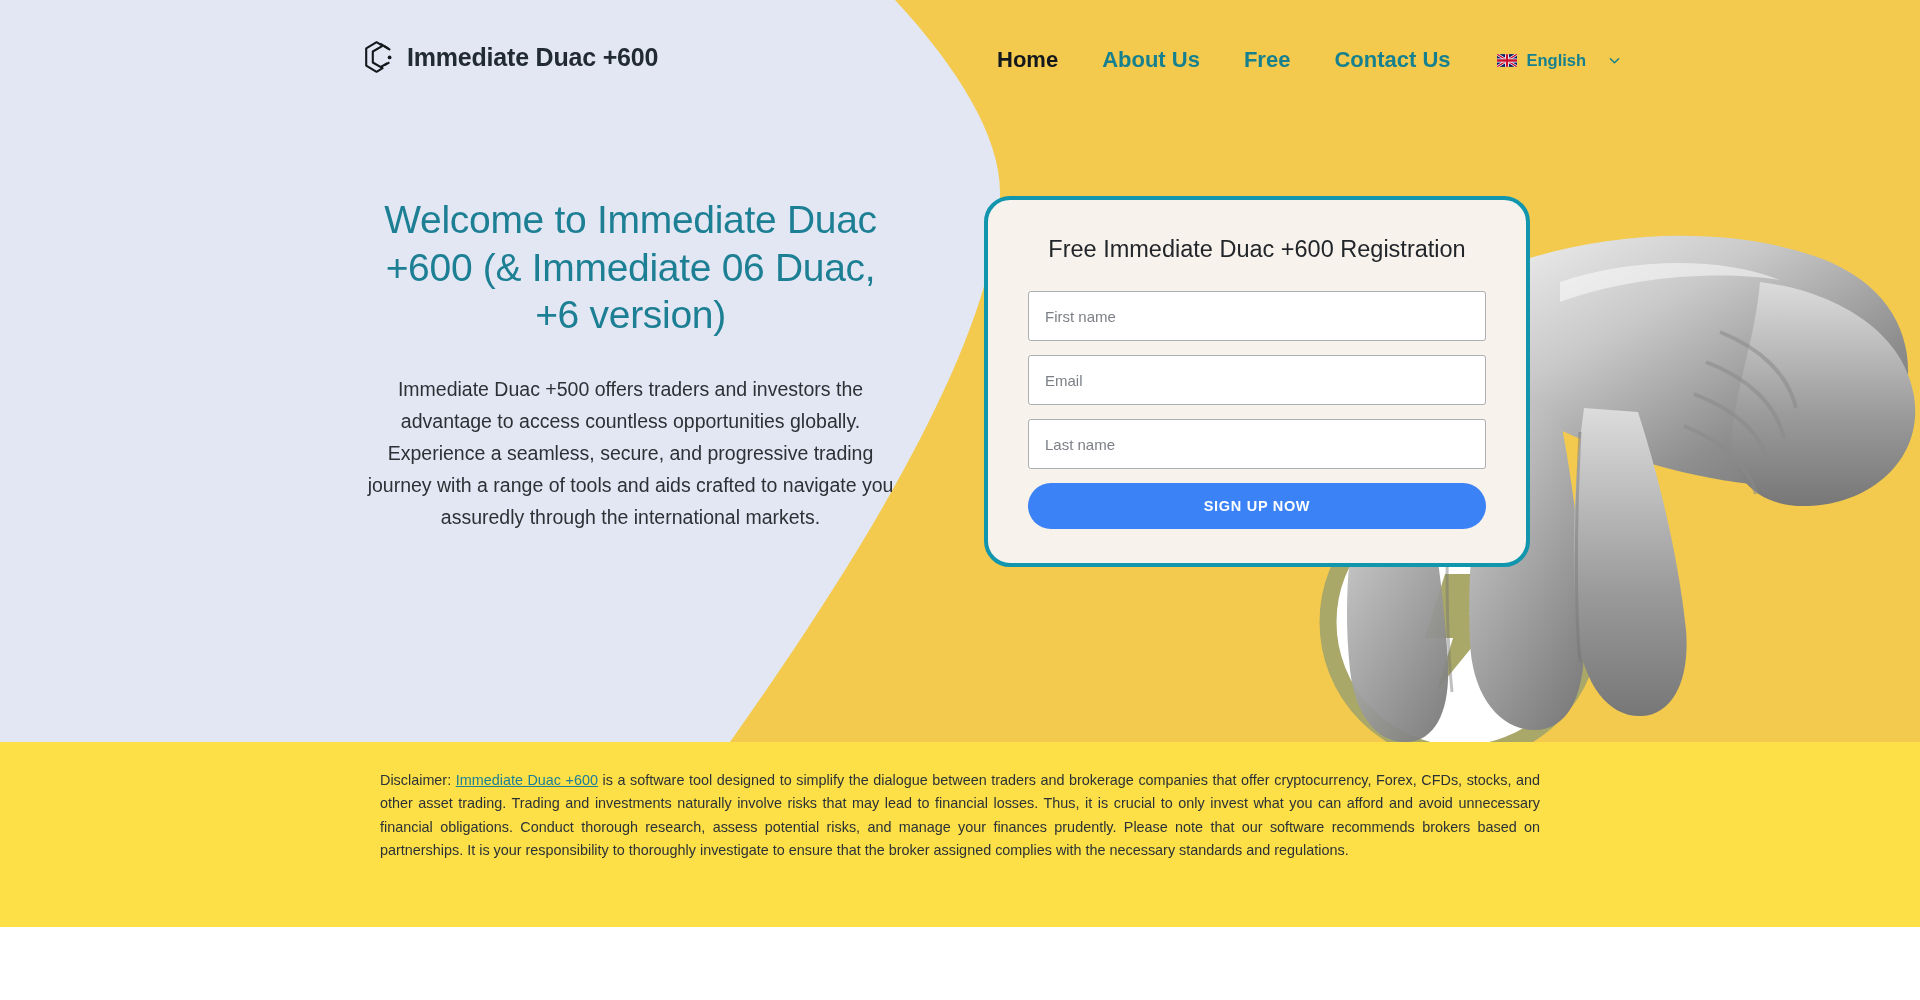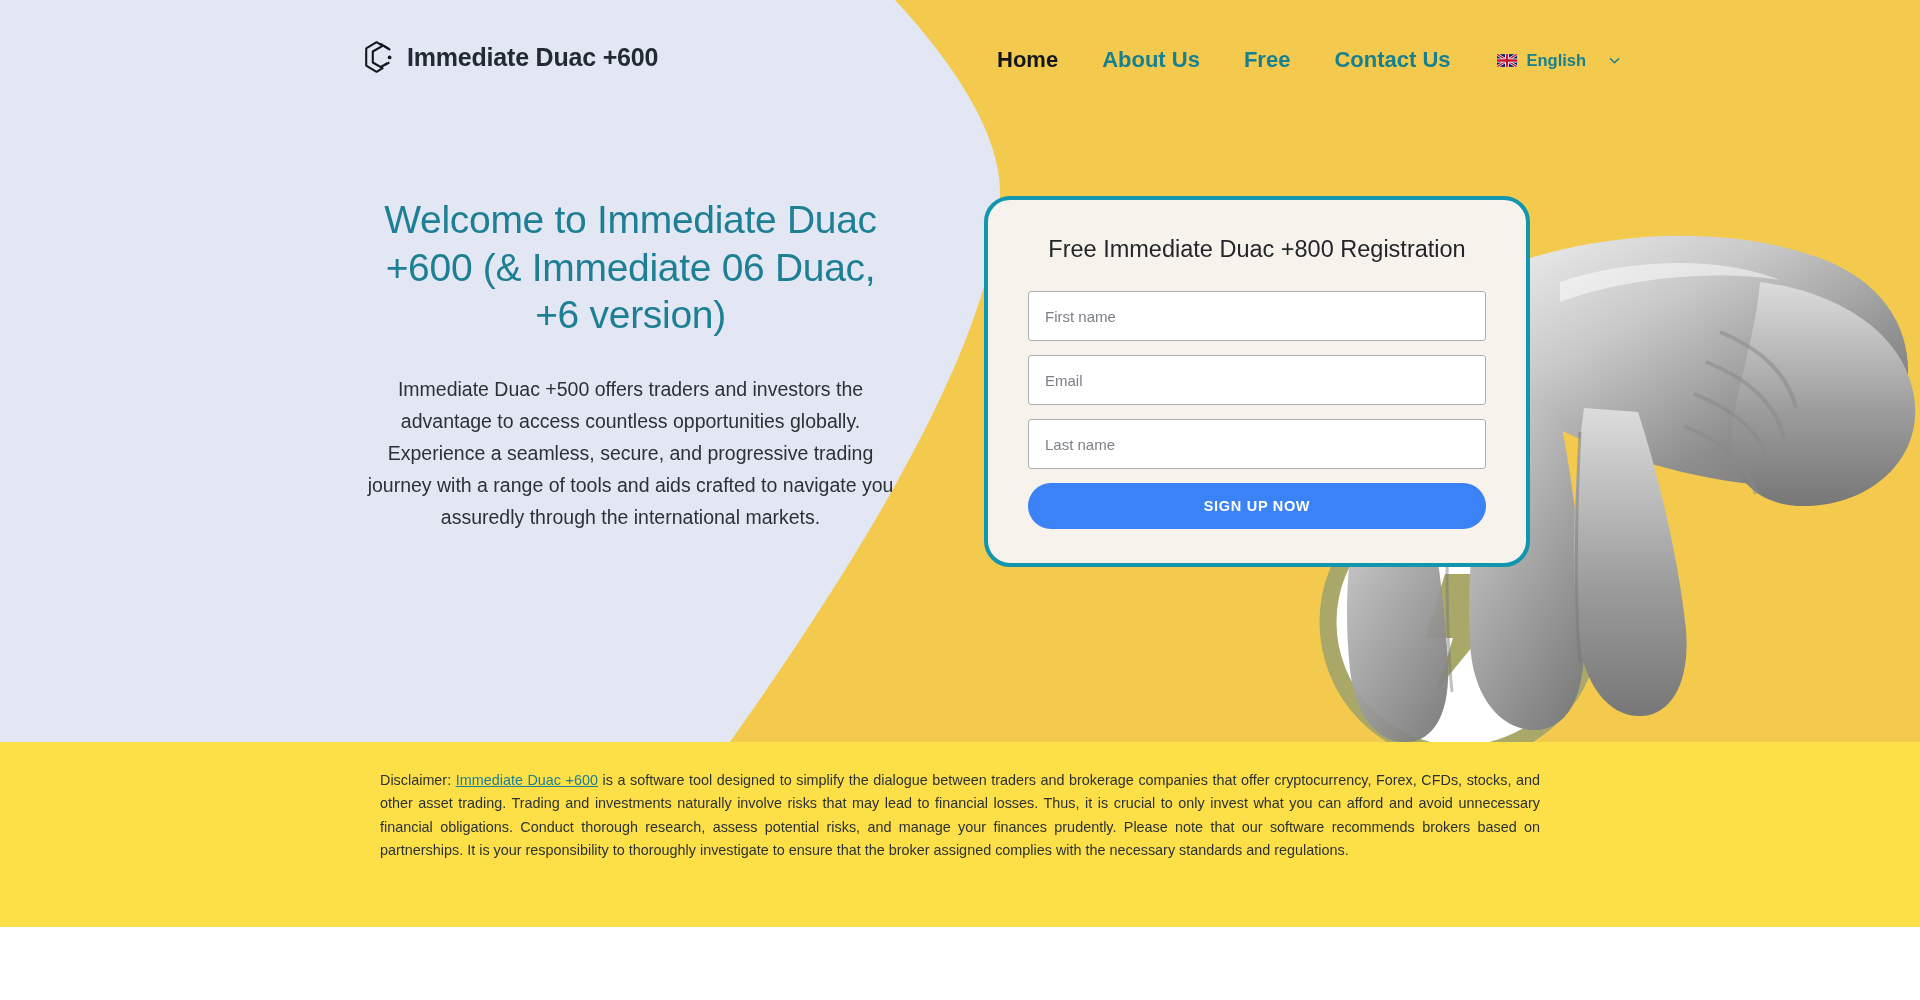--- a/index.html
+++ b/index.html
@@ -314,21 +314,21 @@
       </div>
     </nav>
   </div>
 
   <div class="hero-left">
     <h1 class="hero-title">Welcome to Immediate Duac +600 (&amp; Immediate 06 Duac, +6 version)</h1>
     <p class="hero-desc">Immediate Duac +500 offers traders and investors the advantage to access countless opportunities globally. Experience a seamless, secure, and progressive trading journey with a range of tools and aids crafted to navigate you assuredly through the international markets.</p>
   </div>
 
   <div class="form-card">
-    <div class="form-title">Free Immediate Duac +800 Registration</div>
+    <div class="form-title">Free Immediate Duac +600 Registration</div>
 
     <input class="form-input" type="text" placeholder="First name" style="">
     <input class="form-input" type="email" placeholder="Email" style="">
     <input class="form-input" type="text" placeholder="Last name" style="">
 
     <button class="form-submit">SIGN UP NOW</button>
   </div>
 
 </div>
 

